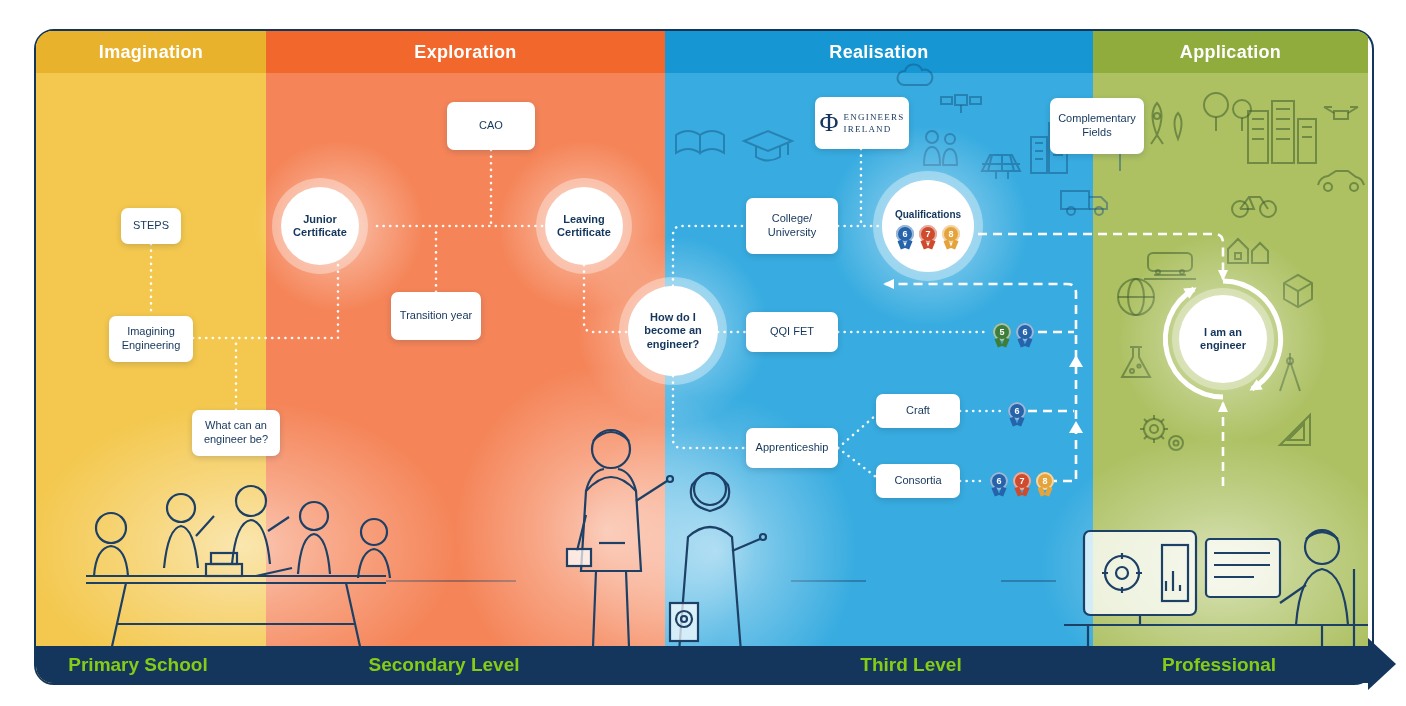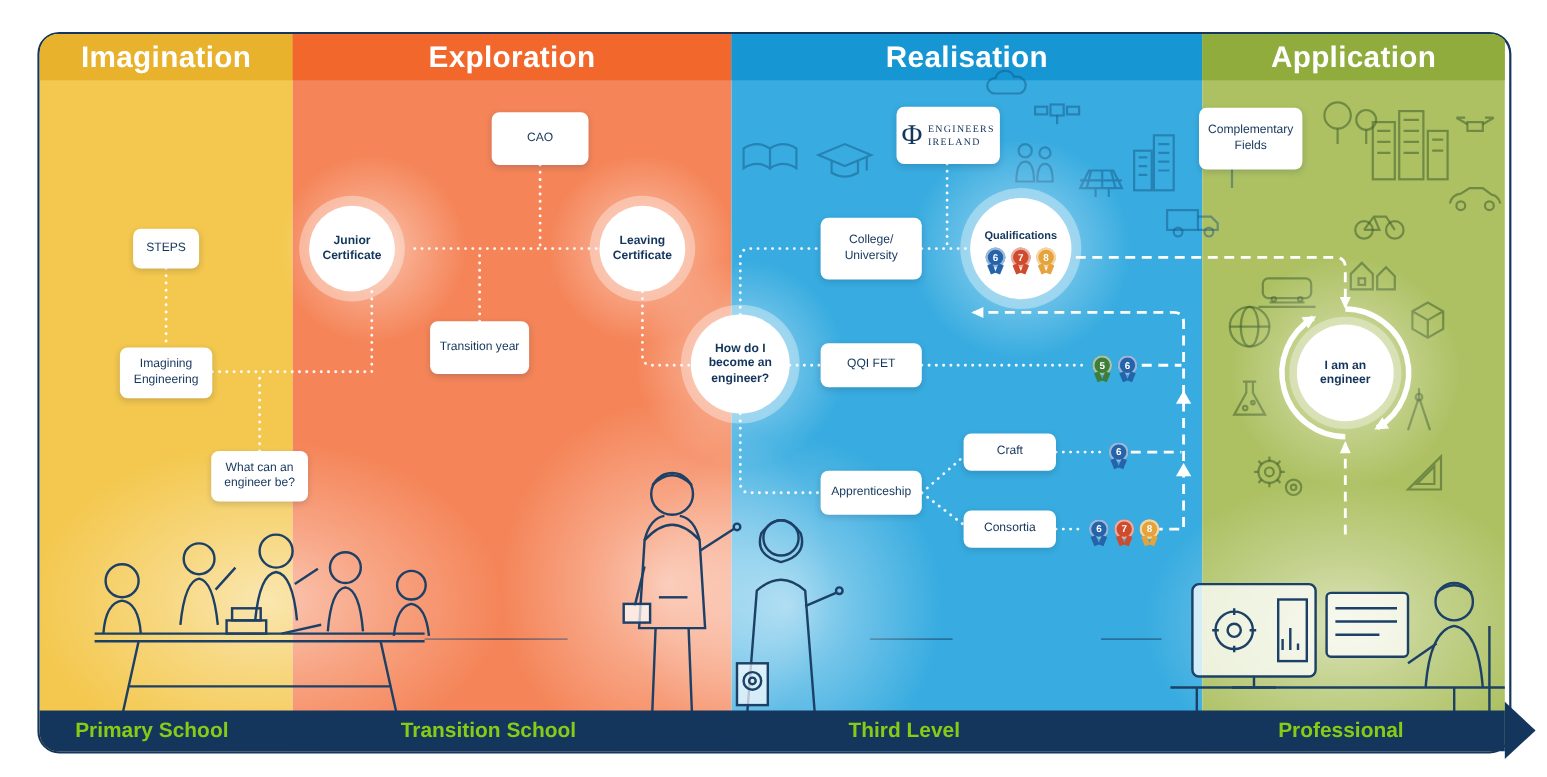--- a/index.html
+++ b/index.html
@@ -1,20 +1,20 @@
 <!DOCTYPE html>
 <html><head>
 <meta charset="utf-8">
 <style>
   html,body{margin:0;padding:0;background:#ffffff;font-family:"Liberation Sans",sans-serif;}
   .stage-wrap{position:relative;width:1406px;height:706px;background:#fff;overflow:hidden;}
   .frame{position:absolute;left:34px;top:29px;width:1336px;height:652px;border:2px solid #14365C;border-radius:20px;}
   .cols{position:absolute;inset:0;border-radius:17px;overflow:hidden;display:flex;}
   .col{position:relative;height:100%;}
-  .col-head{height:42px;line-height:42px;text-align:center;color:#fff;font-weight:bold;font-size:27px;letter-spacing:.3px;}
+  .col-head{height:42px;line-height:42px;text-align:center;color:#fff;font-weight:bold;font-size:18px;letter-spacing:.3px;}
   .c0{width:230px;background:#F4C84E;}  .c0 .col-head{background:#E9B22C;}
   .c1{width:399px;background:#F58559;}  .c1 .col-head{background:#F2682C;}
   .c2{width:428px;background:#38ACE0;}  .c2 .col-head{background:#1697D4;}
   .c3{width:275px;background:#ADC163;}  .c3 .col-head{background:#8FAC3C;}
   .layer{position:absolute;inset:0;pointer-events:none;}
   .glow{position:absolute;border-radius:50%;background:radial-gradient(closest-side,rgba(255,255,255,.55) 0%,rgba(255,255,255,.28) 45%,rgba(255,255,255,0) 100%);z-index:1;}
   .node{position:absolute;background:#fff;border-radius:7px;box-shadow:0 2px 6px rgba(20,40,70,.18);color:#14365C;display:flex;align-items:center;justify-content:center;text-align:center;font-size:11px;line-height:1.25;padding:4px 6px;box-sizing:border-box;z-index:10;}
   .circle-node{position:absolute;background:#fff;border-radius:50%;box-shadow:0 0 0 9px rgba(255,255,255,.35);color:#14365C;display:flex;flex-direction:column;align-items:center;justify-content:center;text-align:center;font-weight:bold;font-size:11px;line-height:1.2;z-index:10;box-sizing:border-box;padding:6px;}
   .medal-row{display:flex;gap:5px;margin-top:4px;}
   .medal{position:relative;z-index:0;width:18px;height:18px;border-radius:50%;display:flex;align-items:center;justify-content:center;color:#fff;font-size:9px;font-weight:bold;box-shadow:inset 0 0 0 2px rgba(255,255,255,.55);}
@@ -310,21 +310,21 @@
         </div>
       <div class="node" style="left:710px;top:397px;width:92px;height:40px;">
           <span>Apprenticeship</span>
         </div>
       <div class="node" style="left:840px;top:363px;width:84px;height:34px;">
           <span>Craft</span>
         </div>
       <div class="node" style="left:840px;top:433px;width:84px;height:34px;">
           <span>Consortia</span>
         </div>
-      <div class="node" style="left:1054px;top:67px;width:94px;height:56px;">
+      <div class="node" style="left:1014px;top:67px;width:94px;height:56px;">
           <span>Complementary Fields</span>
         </div>
 
       <div class="ei-box" style="left:779px;top:66px;width:94px;height:52px;">
         <span class="ei-phi">Φ</span>
         <span class="ei-text">
           <span style="display:block;">ENGINEERS</span>
           <span style="display:block;">IRELAND</span>
         </span>
       </div>
@@ -362,18 +362,18 @@
       </svg>
       <div class="circle-node" style="left:1143px;top:264px;width:88px;height:88px;box-shadow:0 0 0 7px rgba(255,255,255,.35);align-items:center;">
         <span>I am an engineer</span>
       </div>
 
     </div>
 
     <div class="band">
       <div class="band-tip"></div>
       <span class="band-label" style="left:102px;">Primary School</span>
-      <span class="band-label" style="left:408px;">Transition School</span>
-      <span class="band-label" style="left:786px;">Third Level</span>
+      <span class="band-label" style="left:408px;">Secondary Level</span>
+      <span class="band-label" style="left:875px;">Third Level</span>
       <span class="band-label" style="left:1183px;">Professional</span>
     </div>
   </div>
 </div>
 
 </body></html>

